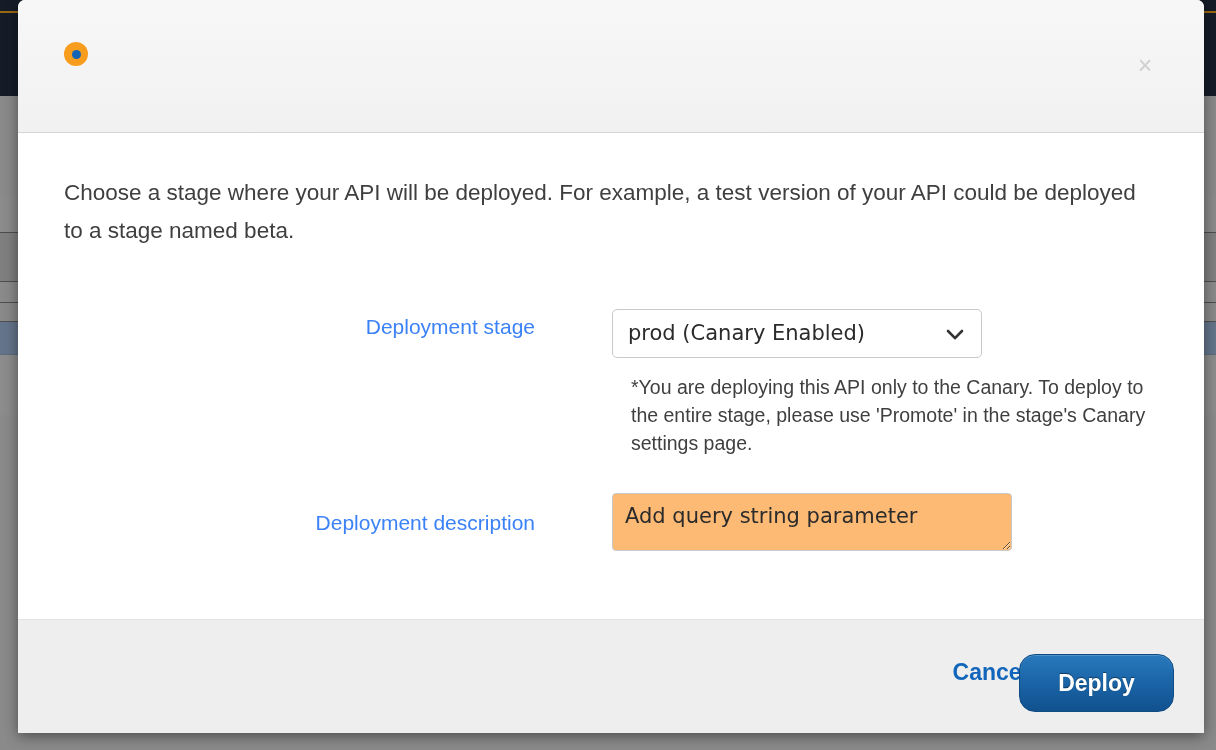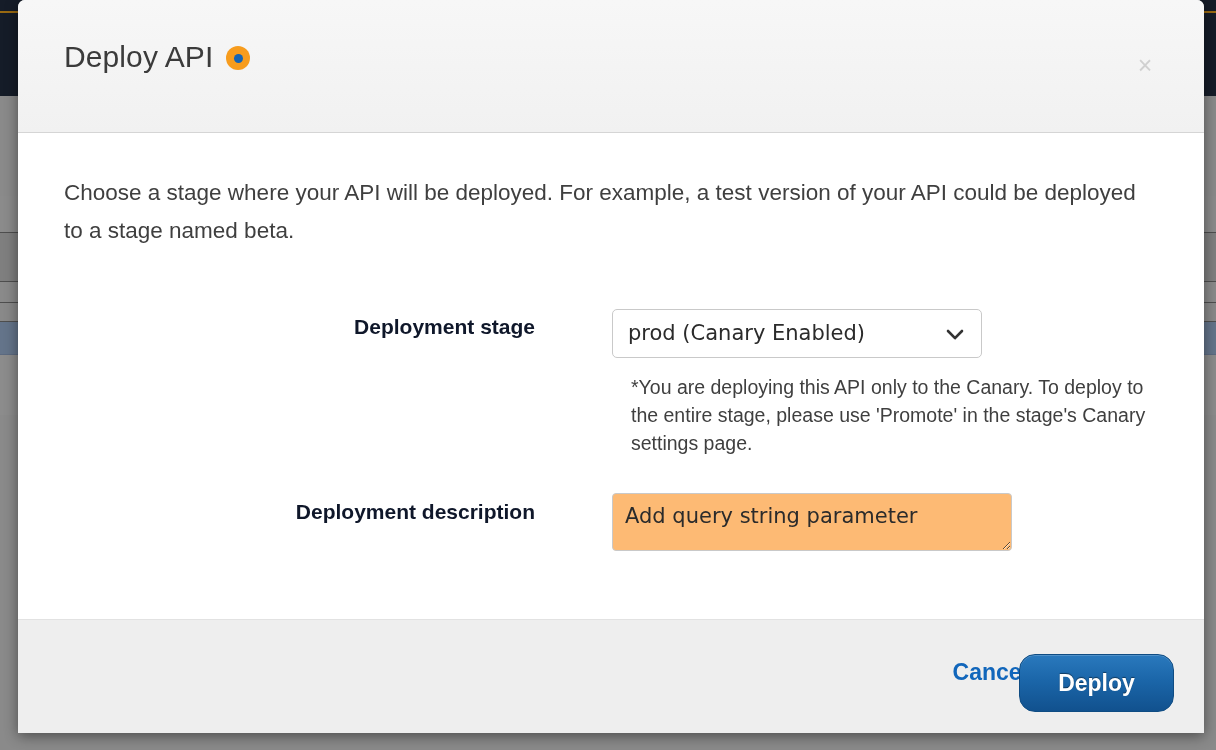--- a/index.html
+++ b/index.html
@@ -150,26 +150,26 @@
 
   .form-row.stage { top: 176px; }
   .form-row.desc  { top: 360px; }
 
   .field-label {
     position: absolute;
     left: 0;
     width: 517px;
     text-align: right;
     font-size: 21px;
-    font-weight: bold;
-    color: #0f172a;
+    font-weight: normal;
+    color: #3b82f6;
     line-height: 28px;
   }
   .form-row.stage .field-label { top: 4px; }
-  .form-row.desc  .field-label { top: 5px; }
+  .form-row.desc  .field-label { top: 16px; }
 
   .field-control {
     position: absolute;
     left: 594px;
     top: 0;
   }
 
   .stage-select {
     -webkit-appearance: none;
     appearance: none;
@@ -282,21 +282,20 @@
     <div class="bg-row r3"></div>
     <div class="bg-row r4"></div>
     <div class="bg-row r5"></div>
     <div class="bg-row r6"></div>
   </div>
 
   <div class="modal">
 
     <div class="modal-header">
       <div class="modal-title">
-        <span>Deploy API</span>
         <span class="canary-icon">
           <span class="dot"></span>
         </span>
       </div>
       <button class="modal-close">×</button>
     </div>
 
     <div class="modal-body">
 
       <div class="intro-text">Choose a stage where your API will be deployed. For example, a test version of your API could be deployed to a stage named beta.</div>

